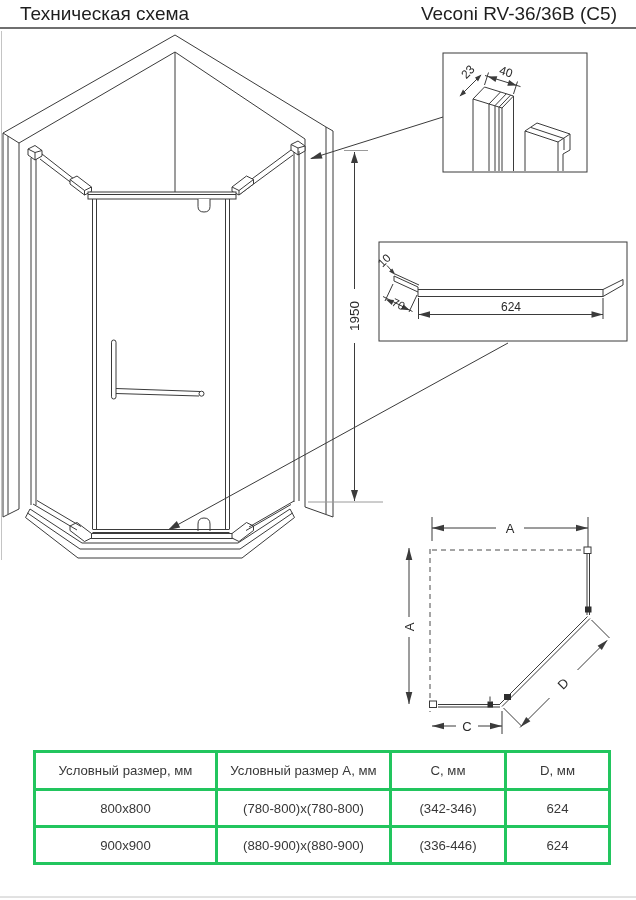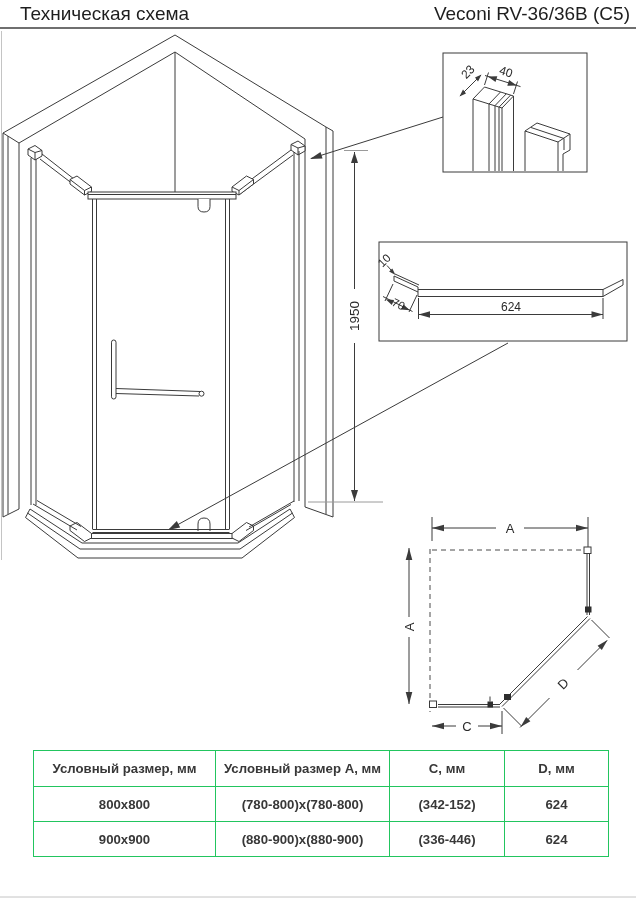--- a/index.html
+++ b/index.html
@@ -4,41 +4,41 @@
 <style>
   html,body{margin:0;padding:0;}
   body{
     width:636px;height:900px;position:relative;background:#ffffff;
     font-family:"Liberation Sans", sans-serif;color:#222;overflow:hidden;
   }
   .hdr{
     position:absolute;top:0;left:0;width:636px;height:29px;
     border-bottom:2px solid #6f6f6f;
     display:flex;justify-content:space-between;align-items:center;
-    box-sizing:border-box;padding:0 6px 0 20px;
+    box-sizing:border-box;padding:0 19px 0 20px;
     font-size:19px;color:#1e1e1e;
   }
   svg{position:absolute;top:0;left:0;}
   svg line, svg path, svg rect, svg polyline{stroke:#3b3b3b;stroke-width:1;fill:none;}
   svg polygon{fill:#3b3b3b;stroke:none;}
   svg .wfill{fill:#ffffff;}
   svg .dk{fill:#2e2e2e;stroke:none;}
   svg .gray{stroke:#9a9a9a;}
   svg .edge{stroke:#c4c4c4;}
   svg .dash{stroke:#4a4a4a;stroke-dasharray:5 4;}
   svg text{fill:#2a2a2a;font-family:"Liberation Sans", sans-serif;stroke:none;}
   .t12{font-size:12px;} .t11{font-size:11.5px;} .t13{font-size:13px;} .t14{font-size:13.5px;}
   table.spec{
     position:absolute;left:33px;top:750px;width:575px;
     border-collapse:collapse;table-layout:fixed;
     font-size:13.2px;color:#383838;
   }
   table.spec td,table.spec th{
-    border:1px solid #22c55e;text-align:center;vertical-align:middle;
-    font-weight:bold;padding:0;height:34px;overflow:hidden;white-space:nowrap;
+    border:3px solid #22c55e;text-align:center;vertical-align:middle;
+    font-weight:normal;padding:0;height:34px;overflow:hidden;white-space:nowrap;
   }
   table.spec th{height:35px;}
 </style>
 </head>
 <body>
 
 <div class="hdr">
   <span>Техническая схема</span>
   <span>Veconi RV-36/36B (C5)</span>
 </div>
@@ -262,21 +262,21 @@
   <tbody>
       <tr>
     <th>Условный размер, мм</th>
     <th>Условный размер A, мм</th>
     <th>C, мм</th>
     <th>D, мм</th>
   </tr>
   <tr>
     <td>800x800</td>
     <td>(780-800)x(780-800)</td>
-    <td>(342-152)</td>
+    <td>(342-346)</td>
     <td>624</td>
   </tr>
   <tr>
     <td>900x900</td>
     <td>(880-900)x(880-900)</td>
     <td>(336-446)</td>
     <td>624</td>
   </tr>
 </tbody>
   </table>

